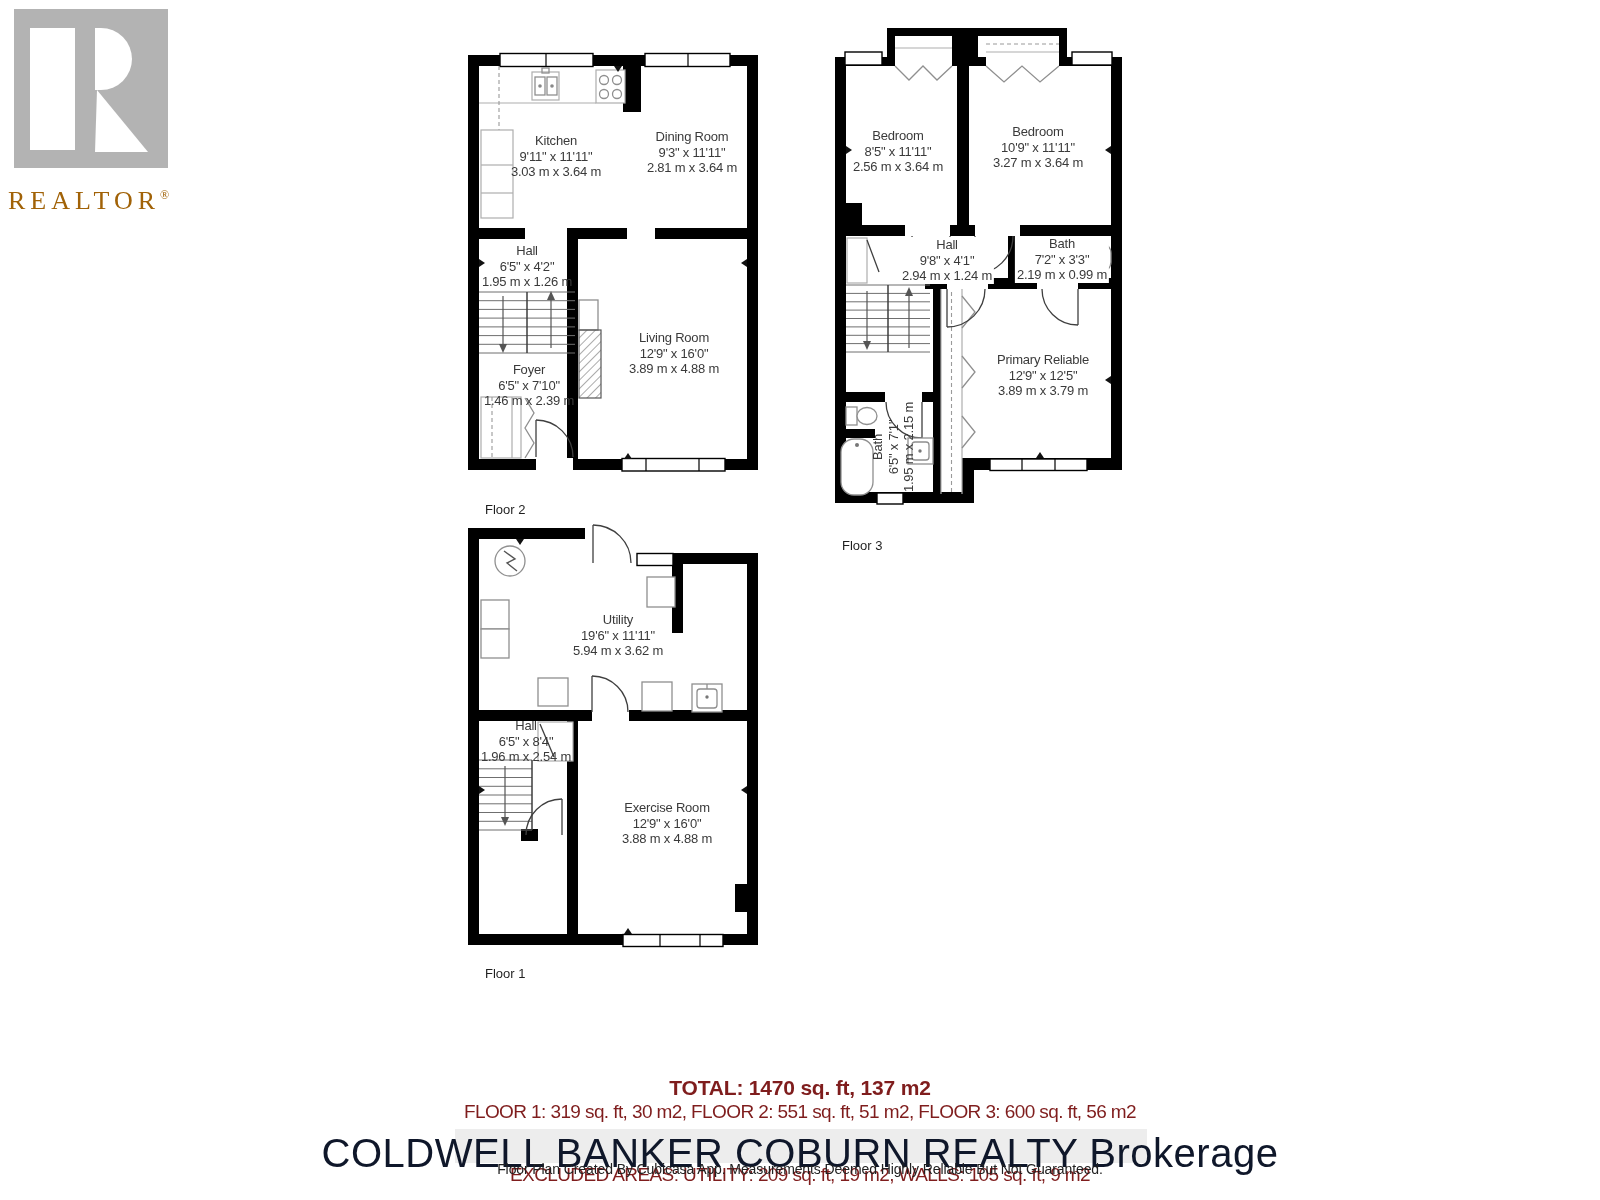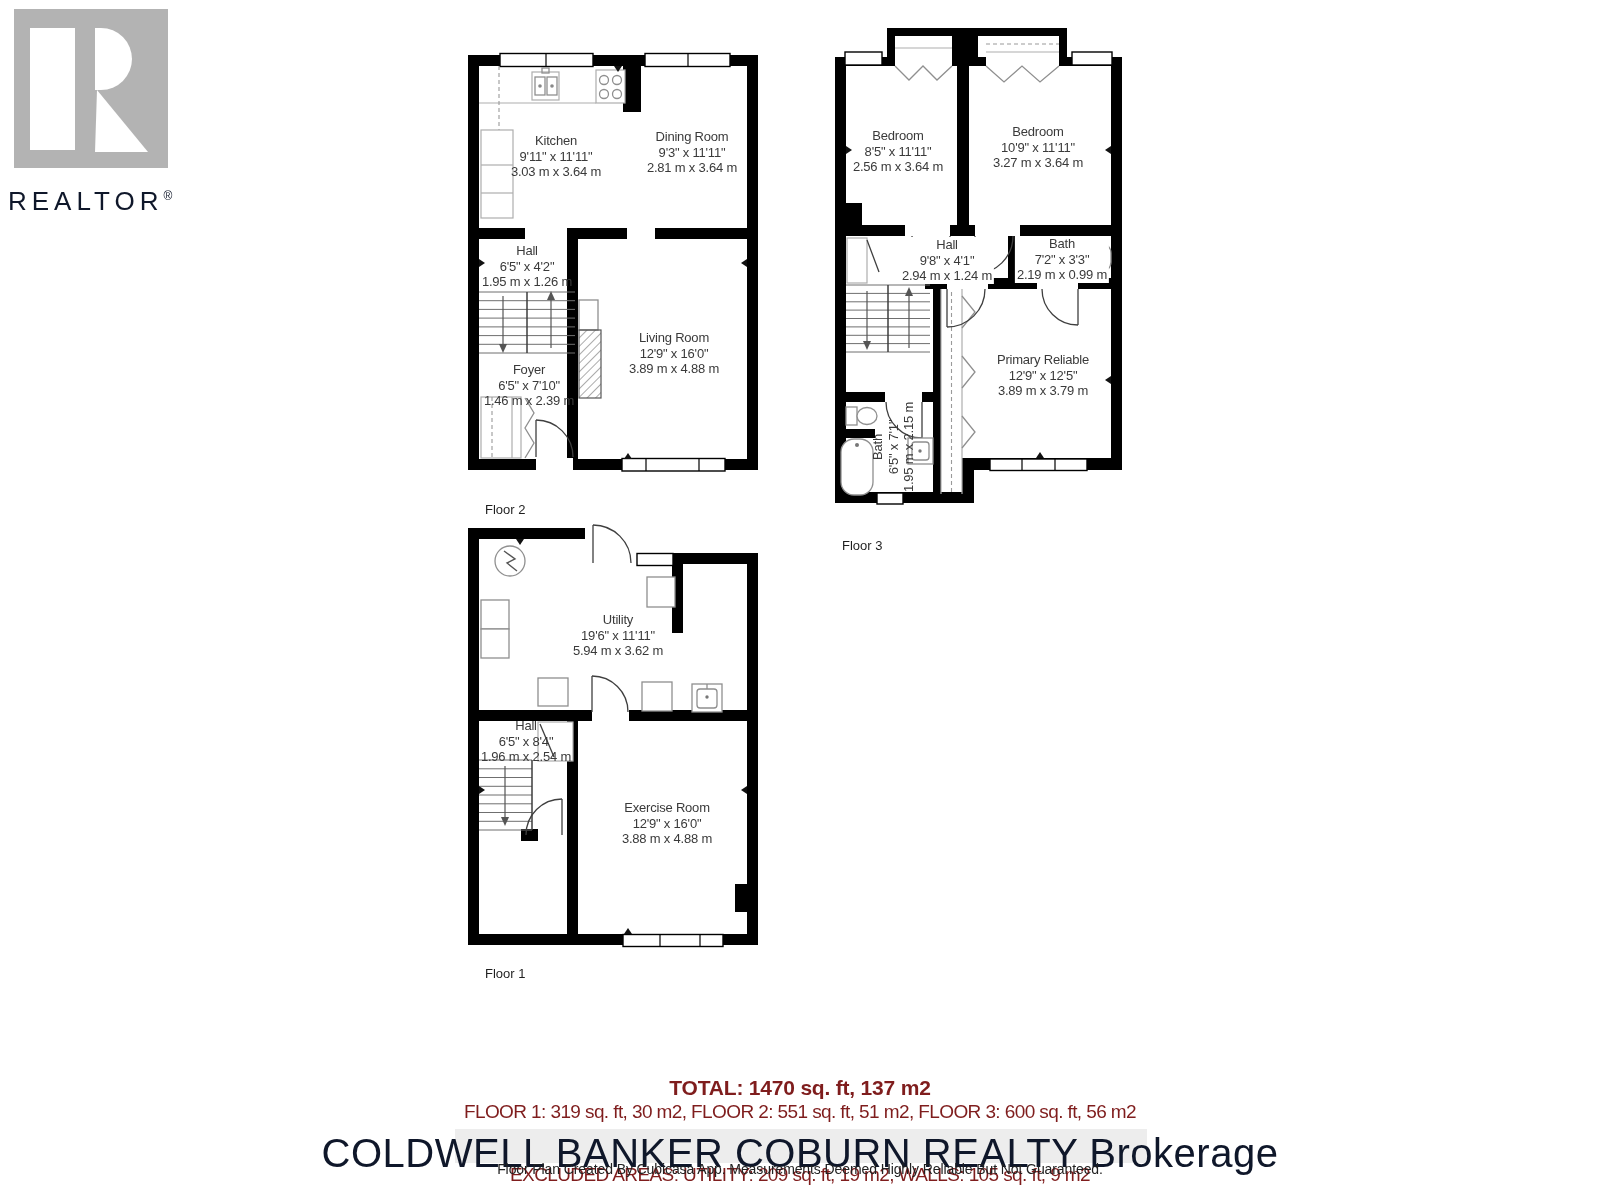--- a/index.html
+++ b/index.html
@@ -23,21 +23,21 @@
   .tick{fill:#111;}
   .hatchbox{stroke:#555;stroke-width:1.2;}
   
   .rlabel{position:absolute;transform:translateX(-50%);text-align:center;
           font-size:13px;line-height:15.5px;color:#3a3a3a;white-space:nowrap;letter-spacing:-0.2px;}
   .rlabel.bg{background:#fff;padding:0 2px;}
   .rlabel.vert{transform:translate(-50%,-50%) rotate(-90deg);}
   .flabel{position:absolute;font-size:13px;color:#1f1f1f;letter-spacing:0;}
   
   .logo-wrap{position:absolute;left:8px;top:9px;width:190px;}
-  .logo-text{margin-top:11px;font-size:26px;letter-spacing:5px;color:#0f172a;font-weight:400;}
+  .logo-text{margin-top:11px;font-size:26px;letter-spacing:5px;color:#a16207;font-weight:400;font-family:Liberation Serif, serif;}
   .logo-text sup{font-size:12px;letter-spacing:0;}
   
   .footer-line{position:absolute;left:800px;transform:translateX(-50%);white-space:nowrap;color:#7f1d1d;z-index:3;}
   .f-total{top:1076px;font-size:21px;font-weight:bold;letter-spacing:-0.2px;}
   .f-floors{top:1101px;font-size:19px;letter-spacing:-0.6px;}
   .f-excluded{top:1164px;font-size:19px;letter-spacing:-0.6px;}
   .wm-band{position:absolute;left:455px;top:1129px;width:692px;height:34px;background:#ededed;z-index:1;}
   .wm-text{position:absolute;left:800px;top:1131px;transform:translateX(-50%);white-space:nowrap;
            font-size:40px;color:#0f172a;letter-spacing:0.5px;z-index:2;}
   .f-disclaimer{top:1161px;font-size:14px;font-weight:normal;letter-spacing:-0.1px;color:#222;}

